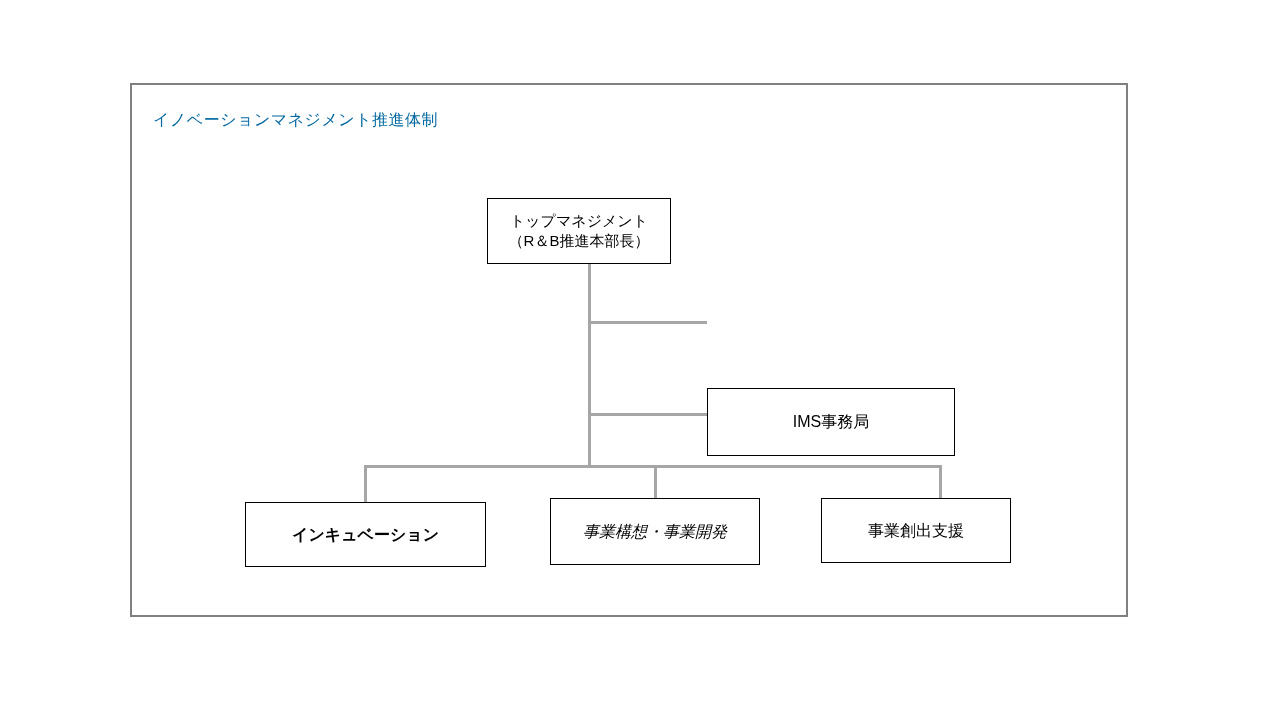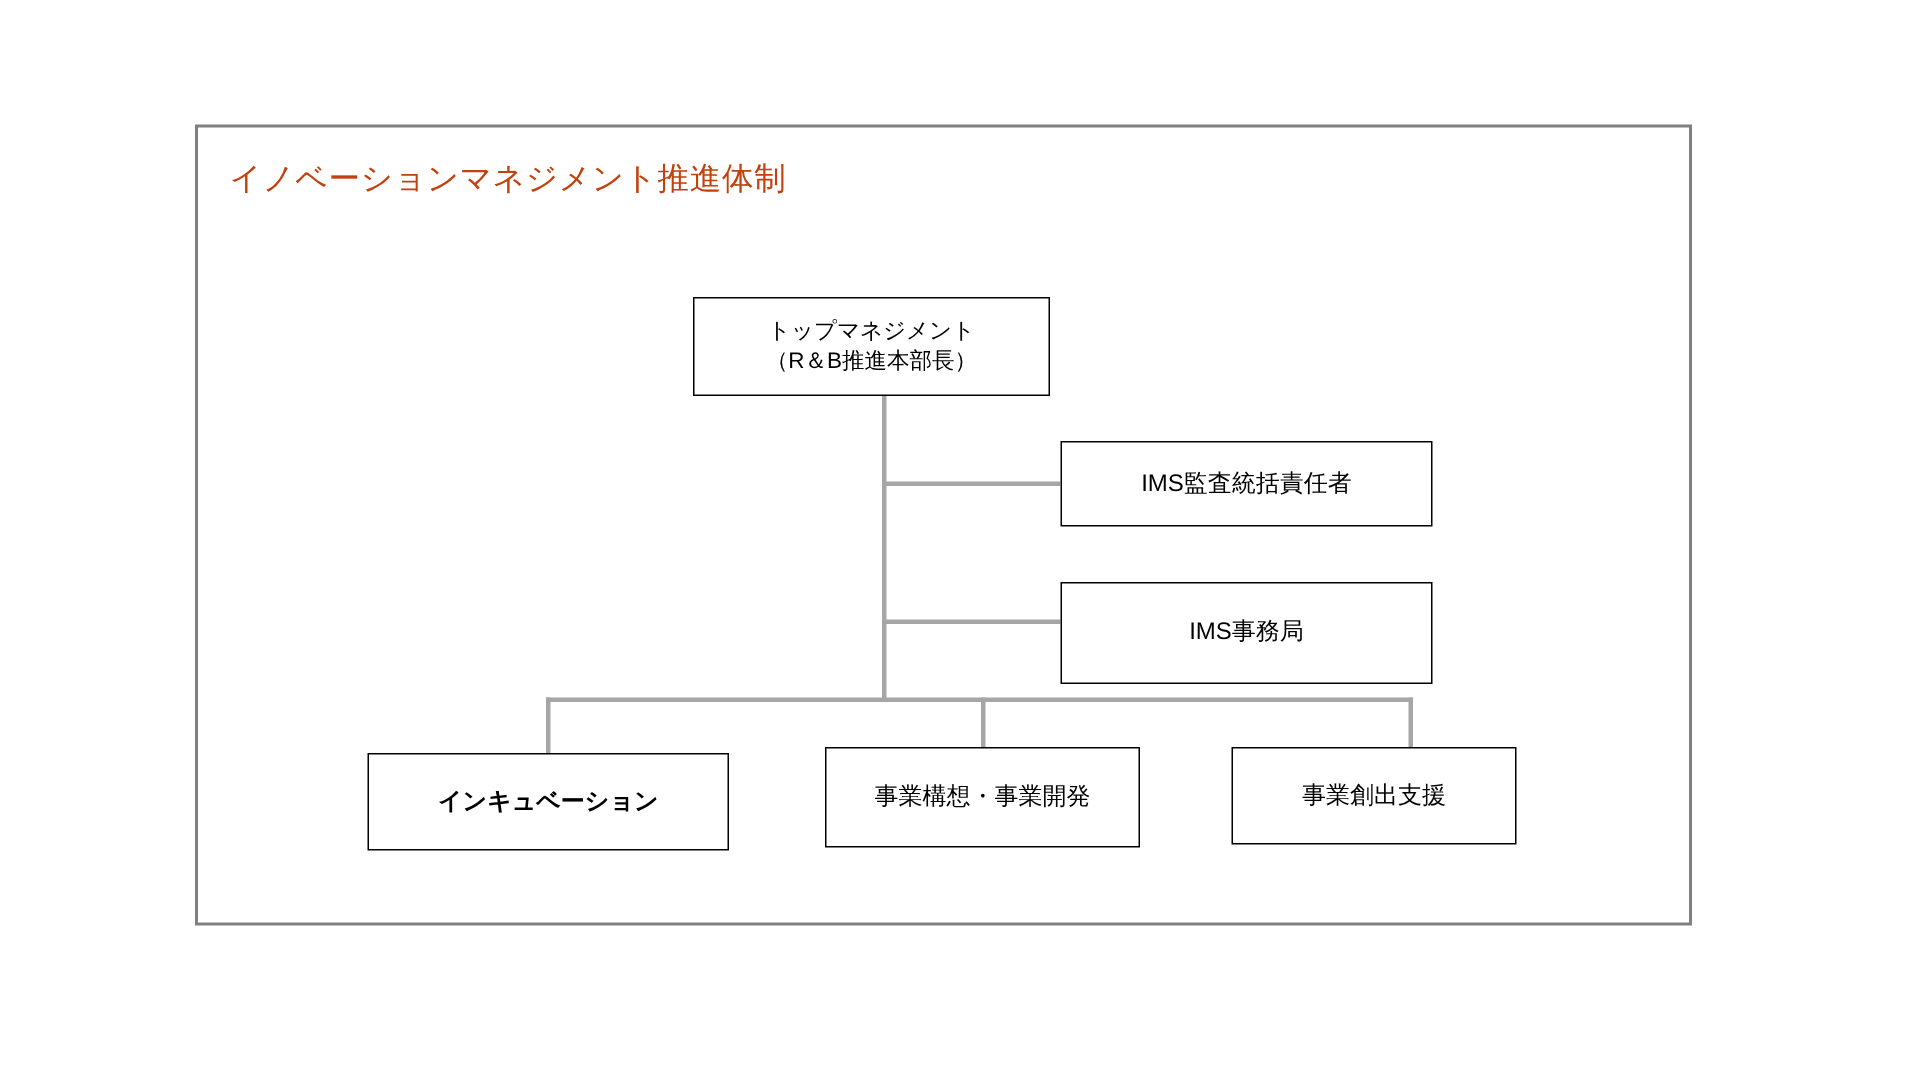--- a/index.html
+++ b/index.html
@@ -21,23 +21,23 @@
     top: 83px;
     width: 998px;
     height: 534px;
     border: 2px solid var(--frame-border, #808080);
     background: #ffffff;
   }
   .title {
     position: absolute;
     left: 153px;
     top: 108px;
-    font-size: 21px;
+    font-size: 16px;
     line-height: 24px;
-    color: #c2410c;
+    color: #0369a1;
     letter-spacing: 0.5px;
     white-space: nowrap;
   }
   .line {
     position: absolute;
     background: var(--connector, #A6A6A6);
   }
   .v-main            { left: 588px; top: 264px; width: 3px;   height: 203px; }
   .h-audit           { left: 589px; top: 321px; width: 118px; height: 3px; }
   .h-office          { left: 589px; top: 413px; width: 118px; height: 3px; }
@@ -52,25 +52,25 @@
     display: flex;
     flex-direction: column;
     align-items: center;
     justify-content: center;
     text-align: center;
     font-size: 16px;
     line-height: 1.35;
     color: #000000;
     white-space: nowrap;
   }
-  .box-top        { left: 462px; top: 198px; width: 238px; height: 66px; font-size: 15px; }
+  .box-top        { left: 487px; top: 198px; width: 184px; height: 66px; font-size: 15px; }
   .box-audit      { left: 707px; top: 294px; width: 248px; height: 57px; }
   .box-office     { left: 707px; top: 388px; width: 248px; height: 68px; }
   .box-incubation { left: 245px; top: 502px; width: 241px; height: 65px; font-weight: bold; }
-  .box-bizdev     { left: 550px; top: 498px; width: 210px; height: 67px; }
+  .box-bizdev     { left: 550px; top: 498px; width: 210px; height: 67px; font-style: italic; }
   .box-support    { left: 821px; top: 498px; width: 190px; height: 65px; }
 </style>
 </head>
 <body>
 
 <div class="stage">
   <div class="frame"></div>
 
   <div class="title">イノベーションマネジメント推進体制</div>
 
@@ -80,23 +80,20 @@
   <div class="line h-bus"></div>
   <div class="line v-drop-incubation"></div>
   <div class="line v-drop-bizdev"></div>
   <div class="line v-drop-support"></div>
 
   <div class="box box-top">
     <span>トップマネジメント</span>
     <span>（R＆B推進本部長）</span>
   </div>
 
-  <div class="box box-audit">
-    <span>IMS監査統括責任者</span>
-  </div>
 
   <div class="box box-office">
     <span>IMS事務局</span>
   </div>
 
   <div class="box box-incubation">
     <span>インキュベーション</span>
   </div>
 
   <div class="box box-bizdev">

